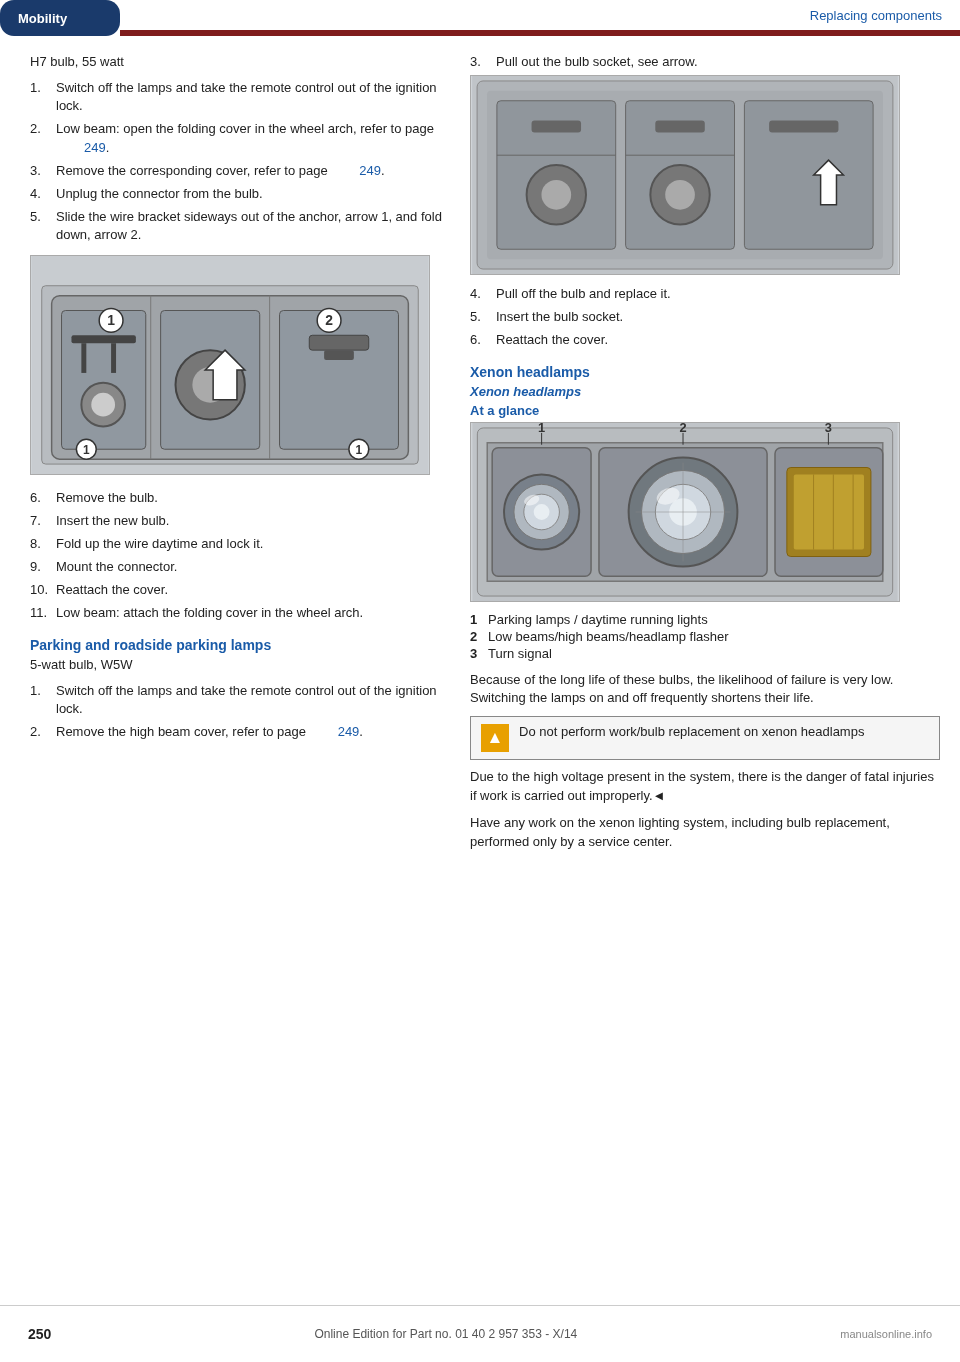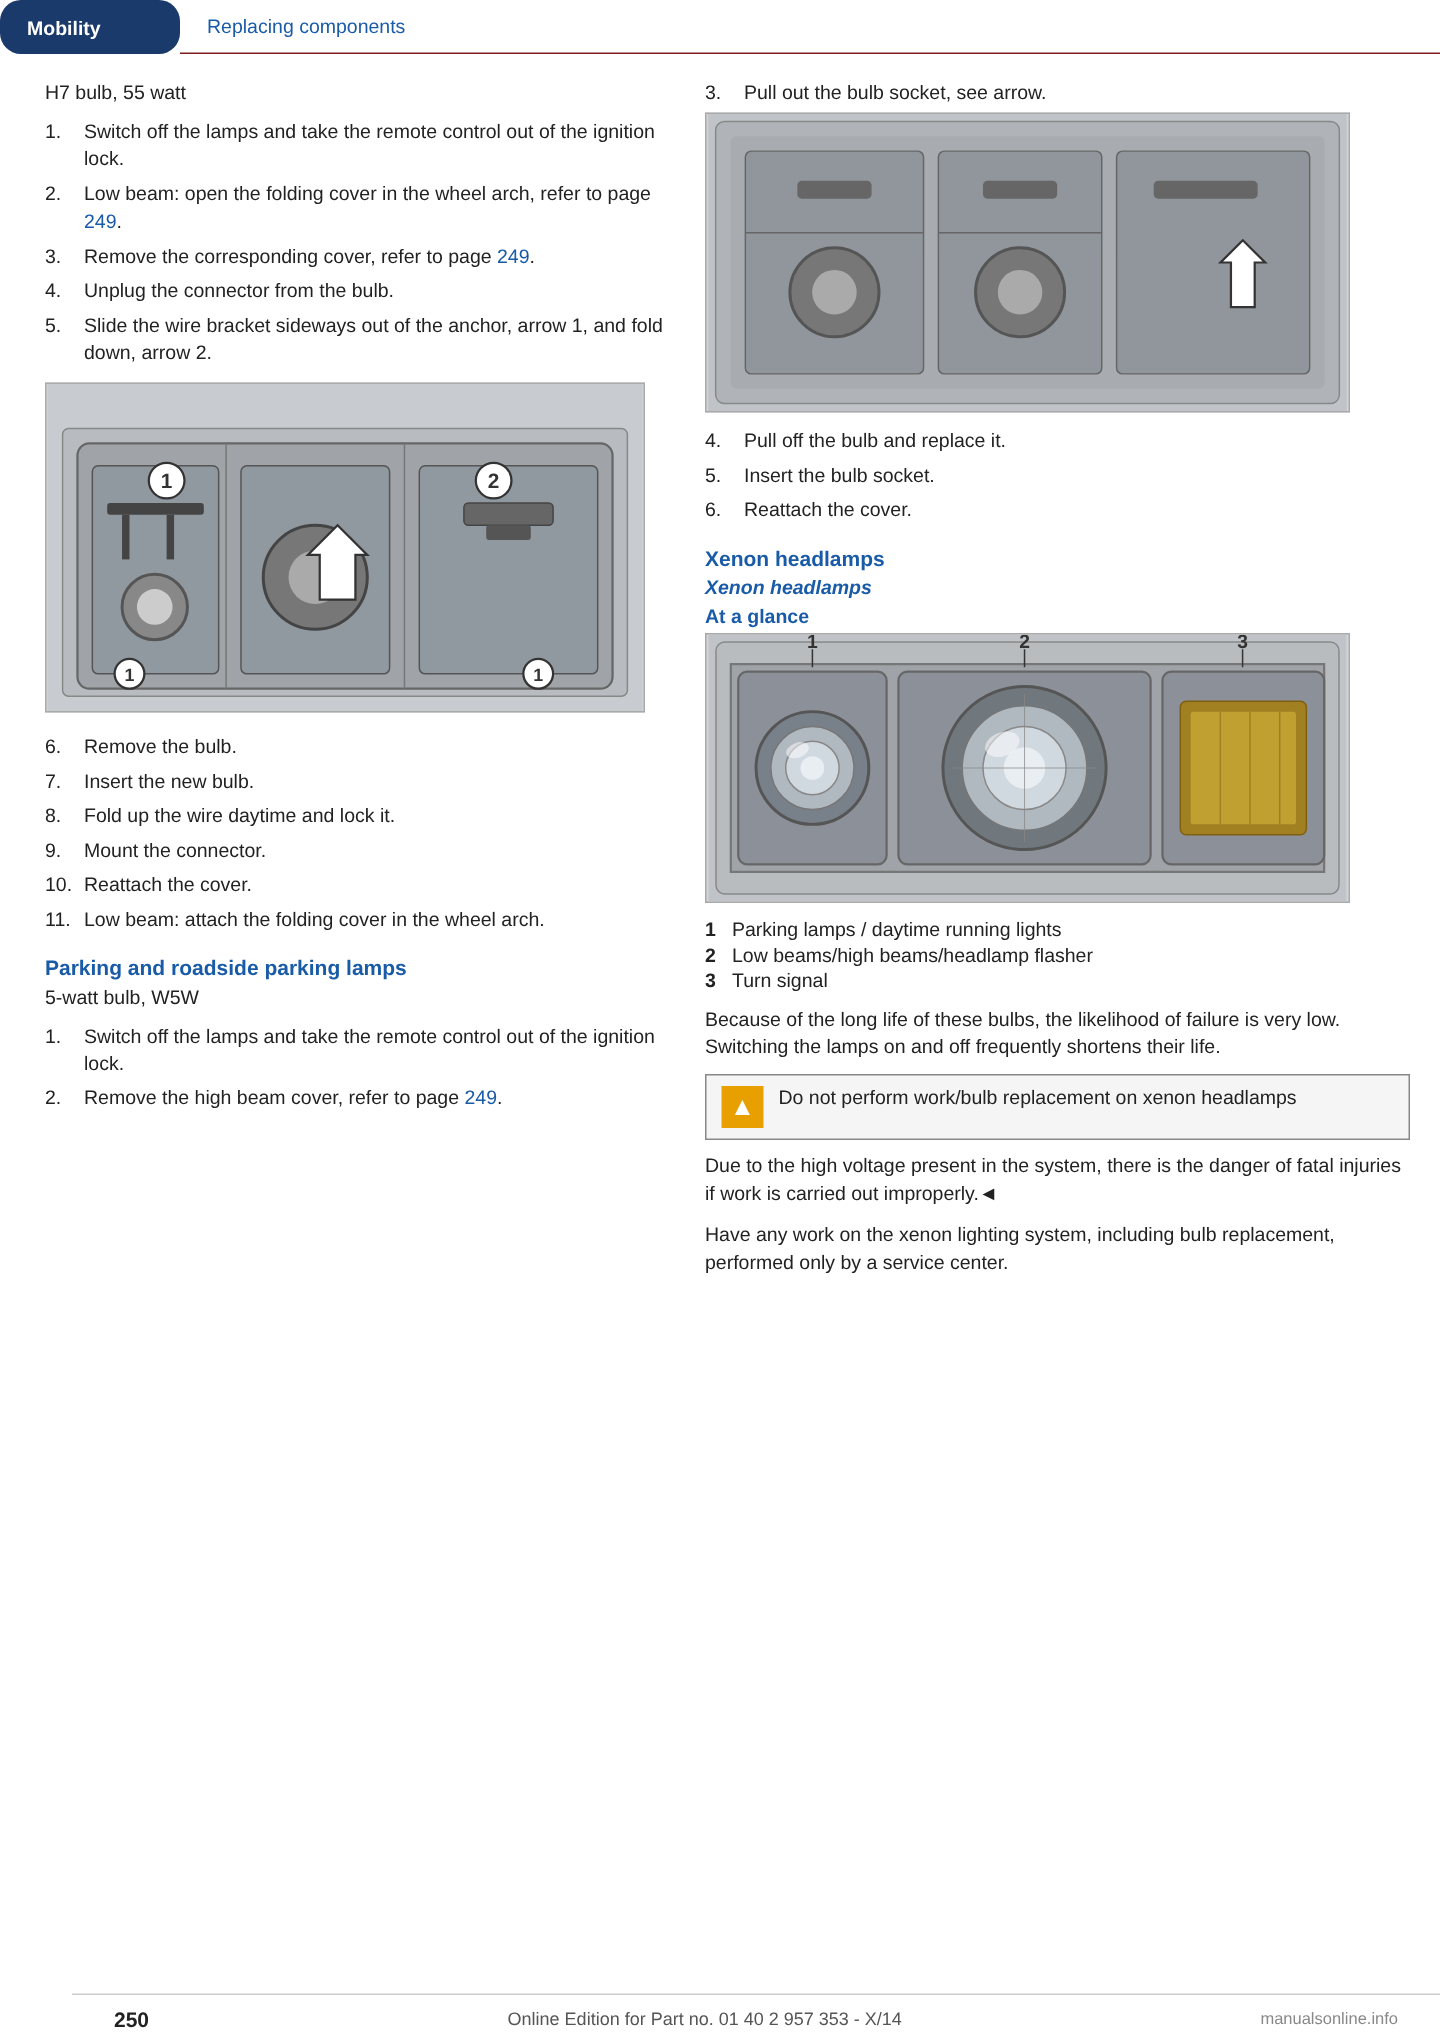--- a/index.html
+++ b/index.html
@@ -31,22 +31,23 @@
       min-width: 120px;
       border-radius: 14px;
     }
     .header-section {
       color: #1a5ba8;
       font-size: 13px;
       padding: 0 18px;
       height: 100%;
       display: flex;
       align-items: center;
-      border-bottom: 1px solid #7f1d1d;
+      border-bottom: 6px solid #7f1d1d;
       flex: 1;
+      justify-content: flex-end;
     }
 
     
     .main-content {
       display: flex;
       padding: 18px 0 0 0;
     }
 
     
     .left-col {
@@ -79,20 +80,21 @@
     .step-num {
       min-width: 26px;
       font-size: 13px;
       color: #222;
     }
     .step-text {
       flex: 1;
     }
     .link-blue {
       color: #1a5ba8;
+      margin-left: 28px;
     }
 
     
     .section-heading {
       color: #1a5ba8;
       font-size: 14px;
       font-weight: bold;
       margin: 14px 0 4px 0;
     }
     .section-subheading {
@@ -180,23 +182,22 @@
 
     
     .footer {
       position: absolute;
       bottom: 0;
       left: 0;
       right: 0;
       display: flex;
       justify-content: space-between;
       align-items: center;
-      padding: 8px 28px;
+      padding: 20px 28px;
       border-top: 1px solid #ccc;
-      margin-left: 48px;
     }
     .footer-page {
       font-size: 14px;
       font-weight: bold;
       color: #222;
     }
     .footer-info {
       font-size: 12px;
       color: #555;
     }

